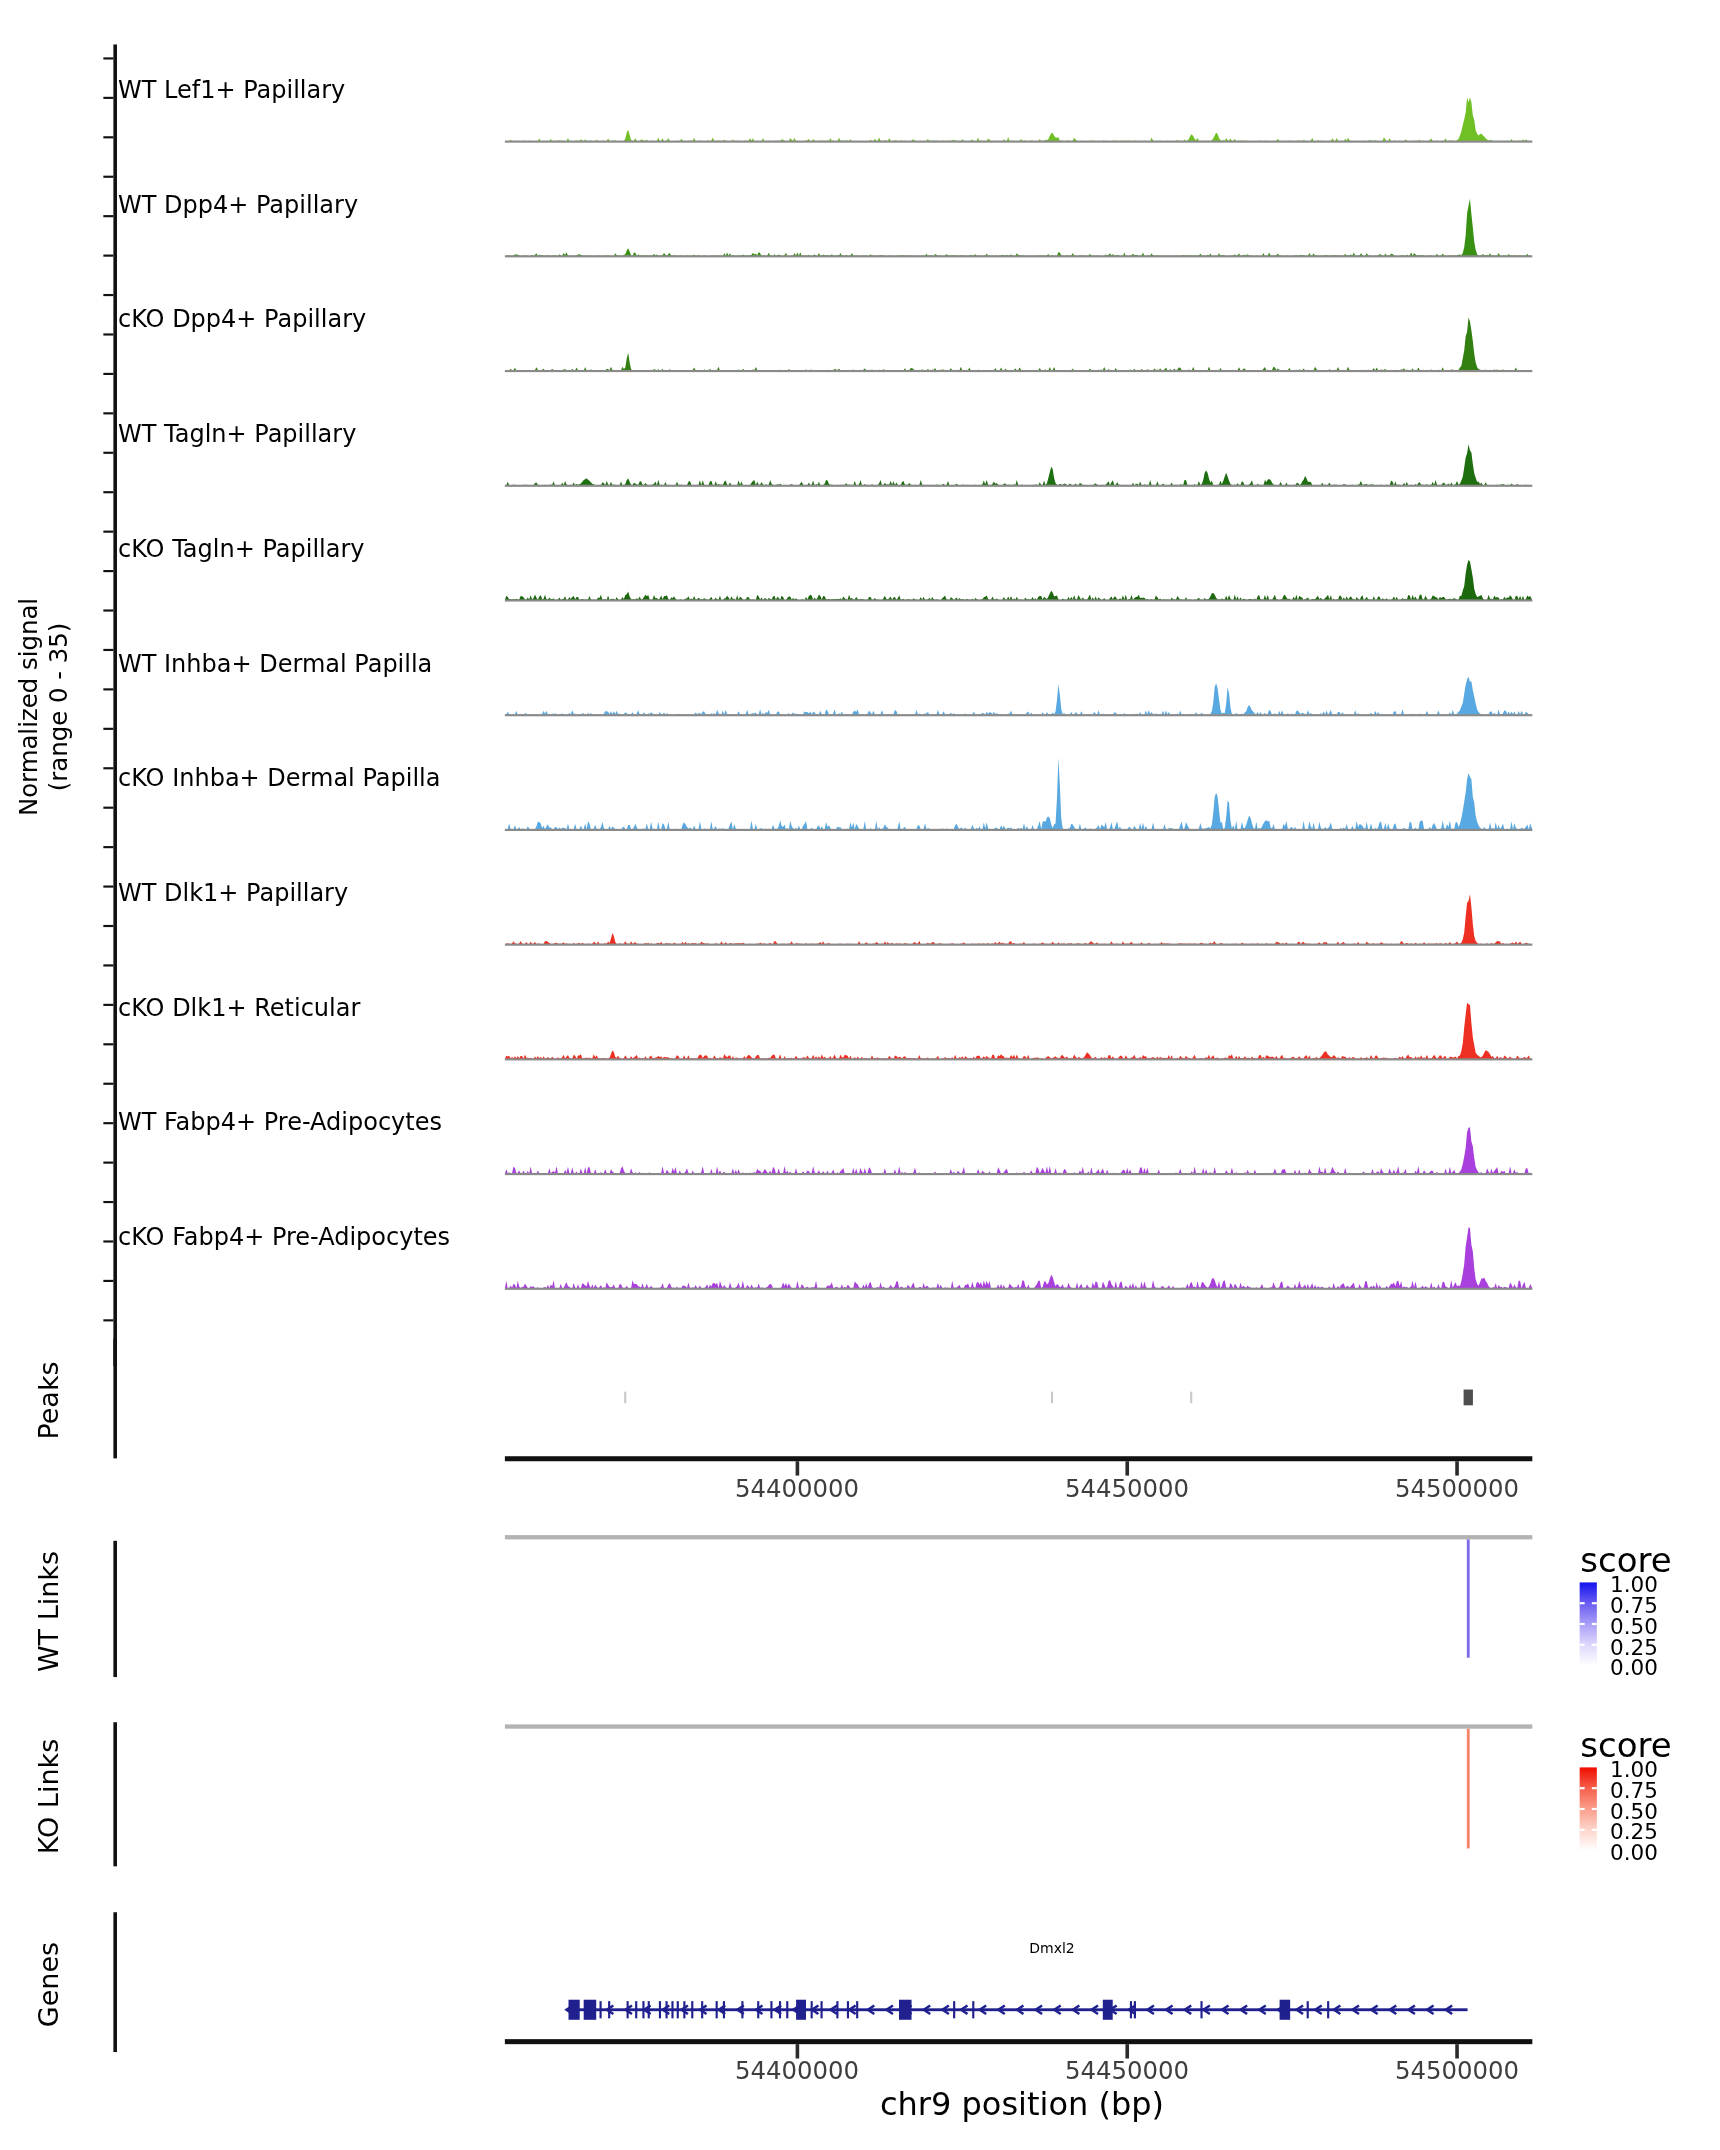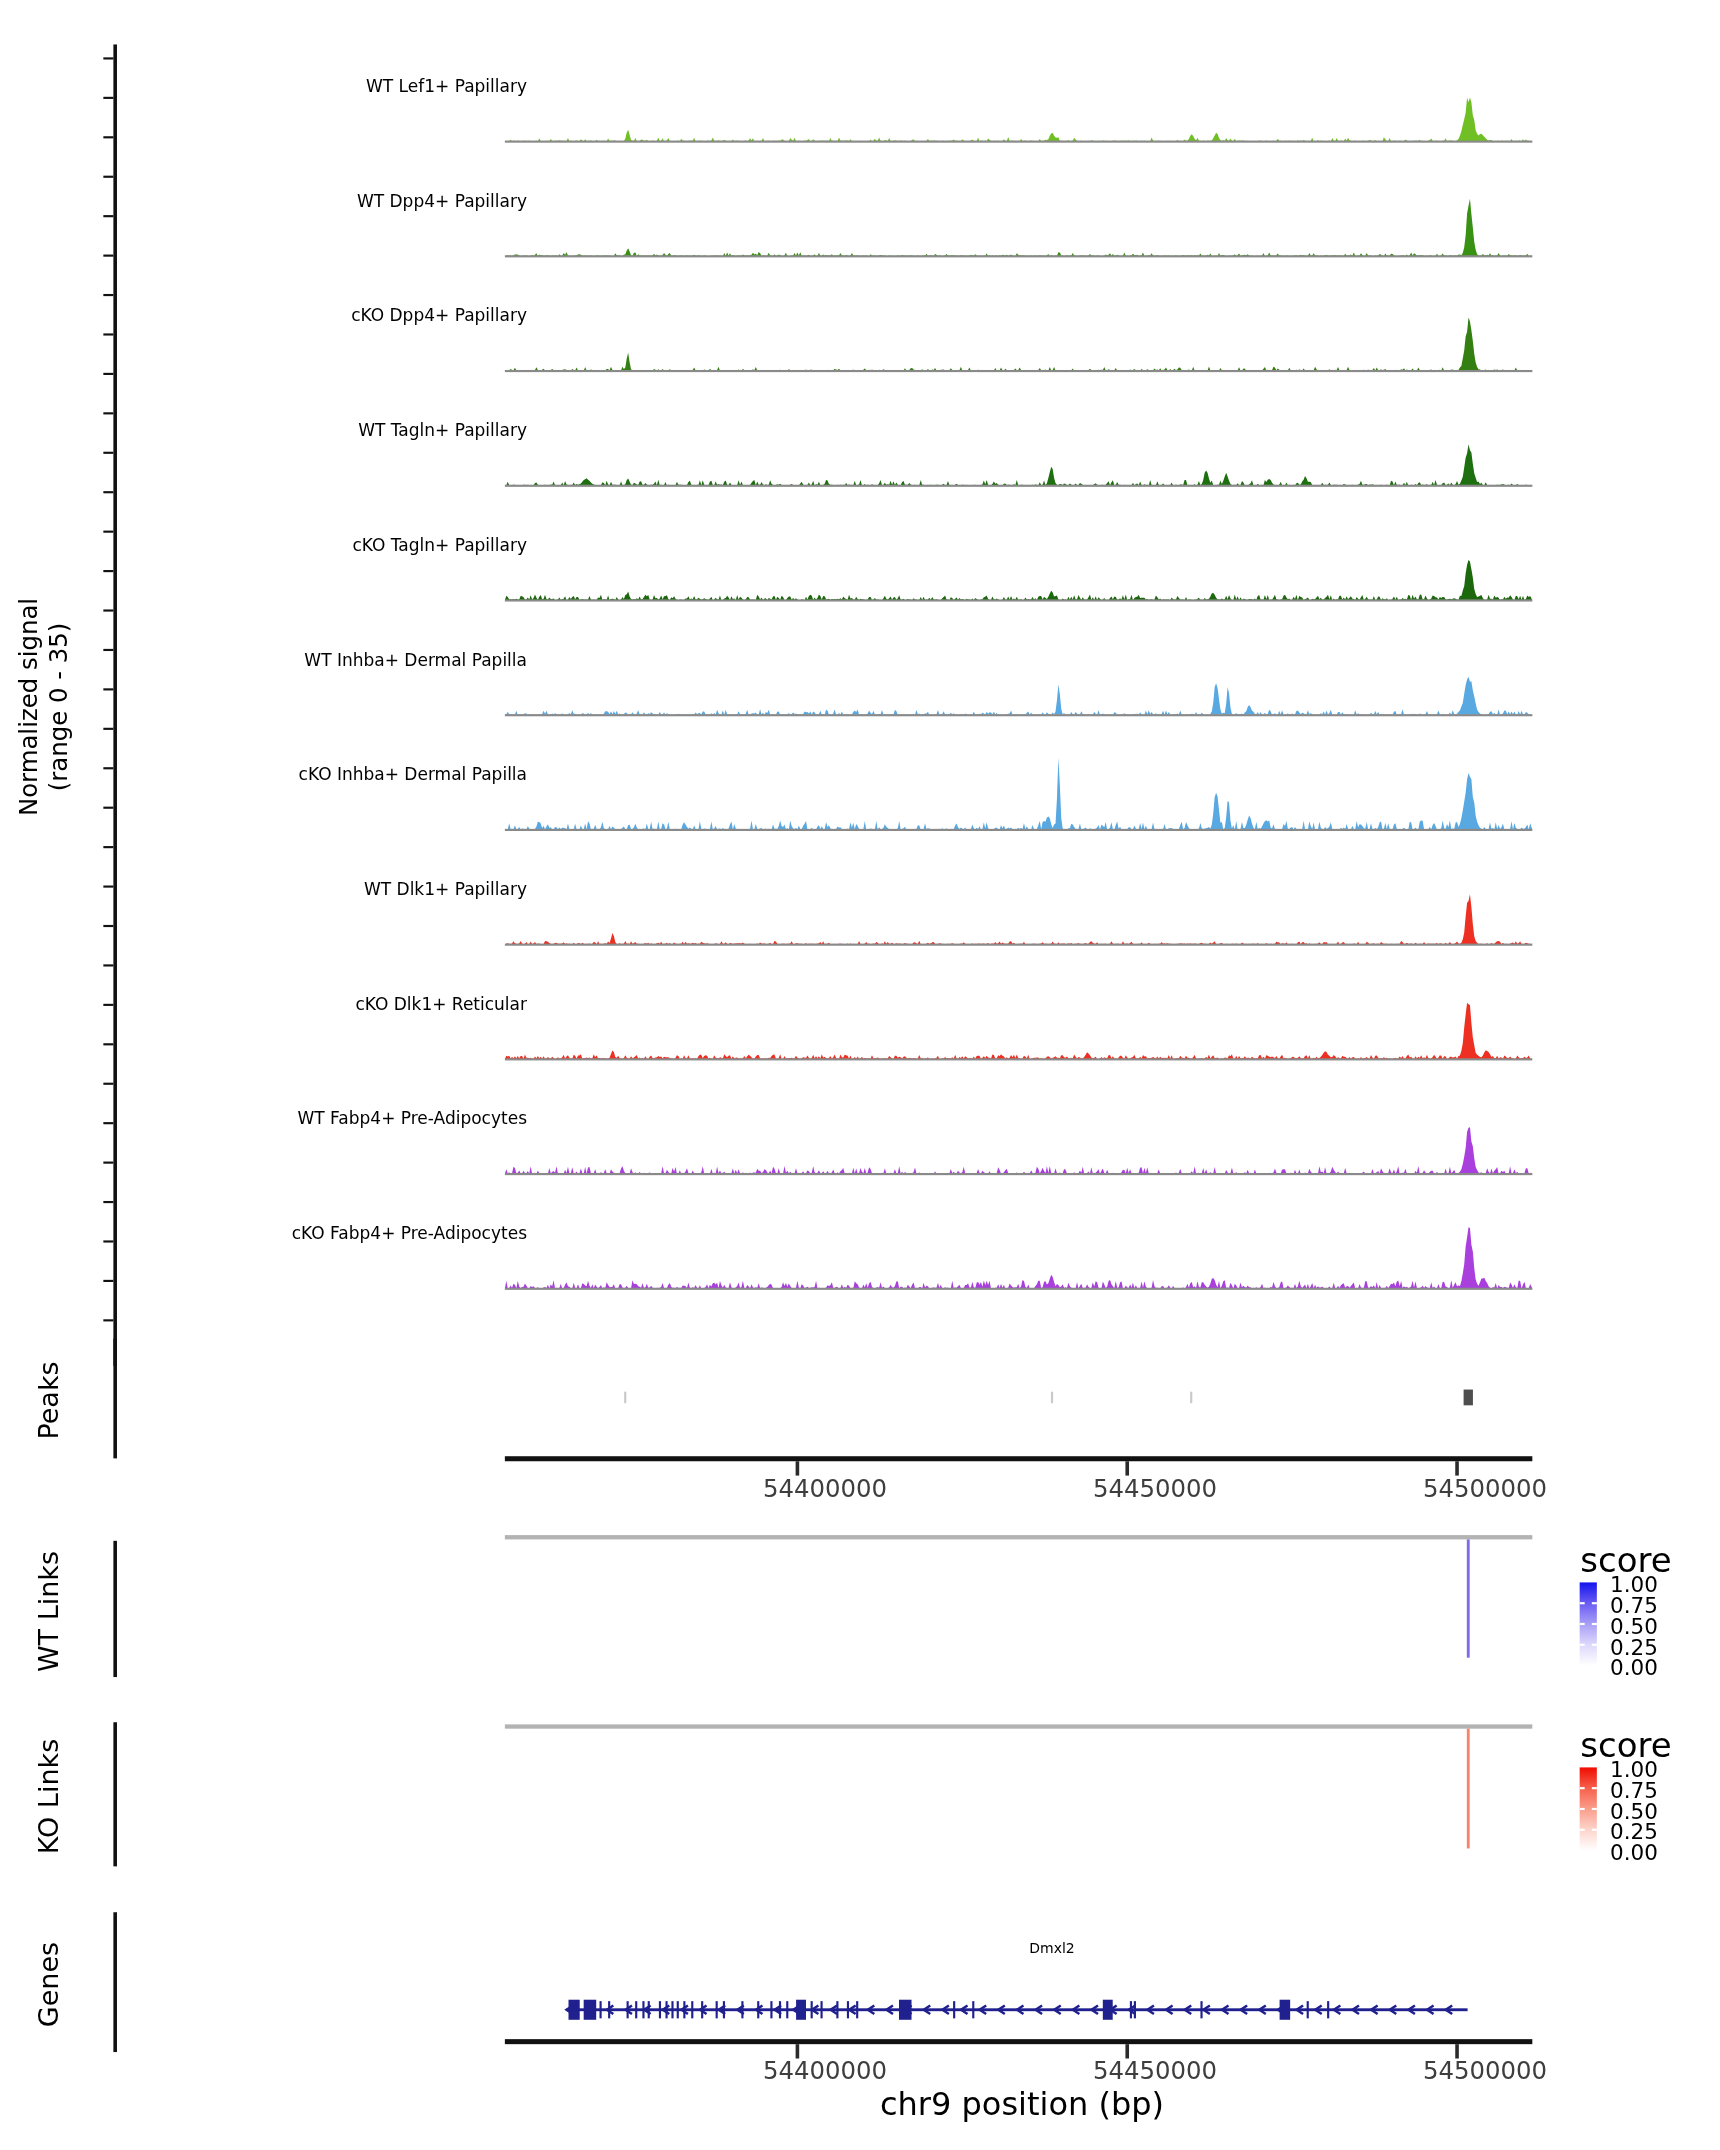--- a/index.html
+++ b/index.html
@@ -1,24 +1,24 @@
 <!DOCTYPE html>
 <html style="font-size:11.5px"><head>
 <meta charset="utf-8">
 <style>
   html,body{margin:0;padding:0;background:#ffffff;}
   #fig{position:relative;width:1721px;height:2151px;background:#ffffff;
        font-family:"DejaVu Sans","Liberation Sans",sans-serif;overflow:hidden;}
   #gfx{position:absolute;left:0;top:0;}
   .lbl{position:absolute;color:#000;white-space:nowrap;}
-  .track-label{width:401px;left:126px;text-align:right;font-size:17px;}
+  .track-label{width:401px;left:118px;text-align:left;font-size:24px;}
   .rot{transform:rotate(-90deg);text-align:center;}
   .yaxis-label{left:-222px;top:677px;width:531px;font-size:24.4px;line-height:30px;}
   .section-label{width:229px;font-size:27px;left:-66px;}
-  .tick-label{font-size:24.4px;color:#3e3e3e;transform:translateX(-50%);margin-left:28px;}
+  .tick-label{font-size:24.4px;color:#3e3e3e;transform:translateX(-50%);}
   .axis-title{font-size:32px;transform:translateX(-50%);}
   .score-title{font-size:34px;width:122px;text-align:center;left:1565px;}
   .legend-num{font-size:21.5px;left:1610px;}
   .gene-name{font-size:14px;transform:translateX(-50%);margin-left:35px;}
 </style>
 </head>
 <body>
 
 <div id="fig">
   <svg id="gfx" width="1721" height="2151" viewBox="0 0 2400 3000">

